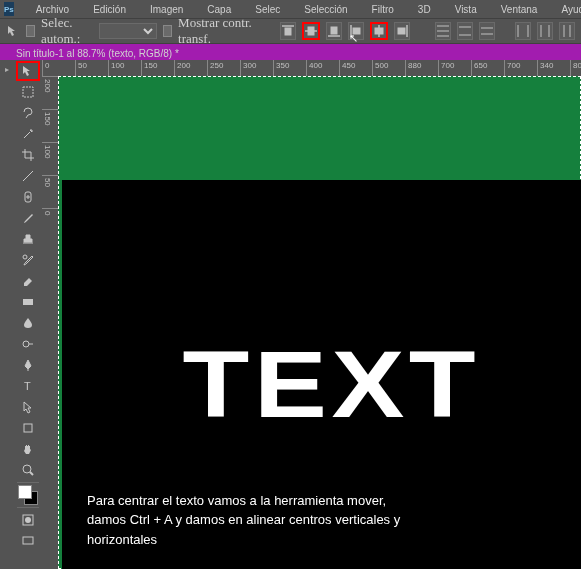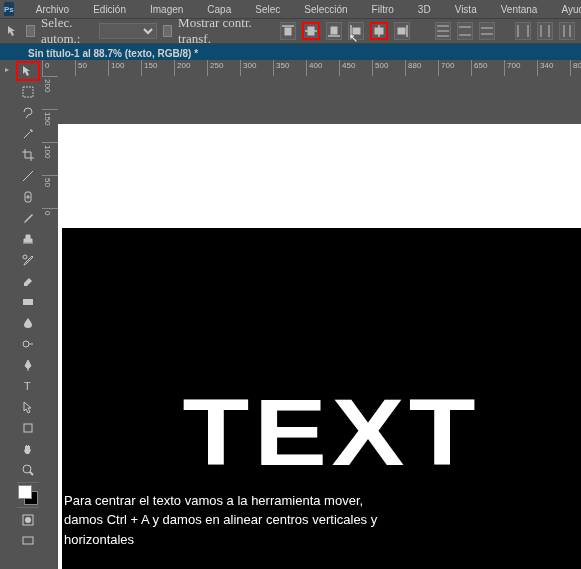--- a/index.html
+++ b/index.html
@@ -11,21 +11,21 @@
 
 .options-bar { background: #535353; height: 26px; display: flex; align-items: center; padding: 0 6px; gap: 6px; border-top: 1px solid #404040; border-bottom: 1px solid #404040; }
 .opt-icon { width: 16px; height: 16px; display: flex; align-items: center; justify-content: center; color: #c0c0c0; font-size: 10px; }
 .opt-checkbox { width: 12px; height: 12px; background: #6a6a6a; border: 1px solid #888; }
 .opt-label { color: #d0d0d0; font-size: 13px; font-family: Liberation Serif, serif; }
 .opt-select { background: #5a5a5a; border: 1px solid #6a6a6a; color: #d0d0d0; font-size: 10px; padding: 6px 4px; height: 16px; }
 .align-btn { width: 18px; height: 18px; background: #5a5a5a; border: 1px solid #6a6a6a; display: flex; align-items: center; justify-content: center; }
 .align-btn svg { stroke: #c0c0c0; fill: #c0c0c0; }
 .red-highlight { border: 2px solid #ff0000 !important; }
 
-.tab-bar { background: #0c4a6e; height: 18px; display: flex; align-items: center; padding-left: 20px; font-weight: bold; }
+.tab-bar { background: #a21caf; height: 18px; display: flex; align-items: center; padding-left: 8px; }
 .doc-tab { color: #d0d0d0; font-size: 10px; padding: 2px 8px; }
 
 .tools-col1 { position: absolute; left: 0; top: 60px; width: 14px; background: #535353; height: 509px; }
 .tools-col1 .tool-mini { width: 14px; height: 18px; display: flex; align-items: center; justify-content: center; color: #b0b0b0; font-size: 8px; }
 
 .tools-panel { position: absolute; left: 14px; top: 60px; width: 28px; background: #535353; height: 509px; }
 .tool-btn { width: 24px; height: 20px; margin: 1px 2px; display: flex; align-items: center; justify-content: center; color: #c8c8c8; font-size: 12px; cursor: pointer; position: relative; }
 .tool-btn.red-box { border: 2px solid #ff0000; }
 .tool-divider { height: 1px; background: #6a6a6a; margin: 2px 3px; }
 .swatch { width: 20px; height: 20px; margin: 2px auto; position: relative; }
@@ -33,25 +33,25 @@
 .swatch-bg { position: absolute; width: 14px; height: 14px; background: #000; border: 1px solid #888; bottom: 0; right: 0; z-index: 1; }
 
 .ruler-h { position: absolute; left: 42px; top: 60px; right: 0; height: 16px; background: #535353; display: flex; overflow: hidden; }
 .ruler-tick { position: relative; width: 33px; height: 16px; border-left: 1px solid #888; flex-shrink: 0; }
 .ruler-tick span { position: absolute; top: 1px; left: 2px; font-size: 8px; color: #c0c0c0; }
 
 .ruler-v { position: absolute; left: 42px; top: 76px; width: 16px; bottom: 0; background: #535353; }
 .ruler-v .vtick { height: 33px; border-top: 1px solid #888; position: relative; }
 .ruler-v .vtick span { position: absolute; left: 1px; top: 2px; font-size: 8px; color: #c0c0c0; writing-mode: vertical-lr; }
 
-.canvas-area { position: absolute; left: 58px; top: 76px; right: 0; bottom: 0; background: #ffffff; margin-top: 48px; }
+.canvas-area { position: absolute; left: 58px; top: 76px; right: 0; bottom: 0; background: #15803d; }
 .marching-ants { position: absolute; left: 0; top: 0; right: 0; bottom: 0; border: 1px dashed #fff; }
 .artboard { position: absolute; left: 4px; top: 104px; right: 0; bottom: 0; background: #000; }
 .canvas-text { position: absolute; top: 150px; left: 140px; font-family: Impact, Arial Black, sans-serif; font-weight: 900; font-size: 95px; color: #fff; letter-spacing: 4px; transform: scaleX(1.15); }
-.caption { position: absolute; bottom: 20px; left: 2px; right: 10px; color: #fff; font-size: 13px; line-height: 1.5; }
+.caption { position: absolute; bottom: 20px; left: 25px; right: 10px; color: #fff; font-size: 13px; line-height: 1.5; }
 
 .cursor-mark { position: absolute; left: 349px; top: 32px; color: #fff; font-size: 11px; z-index: 100; pointer-events: none; }
 
 svg { width: 14px; height: 14px; }
 </style>
 </head>
 <body>
 
 <div class="menubar">
   <div class="ps-icon">Ps</div>

